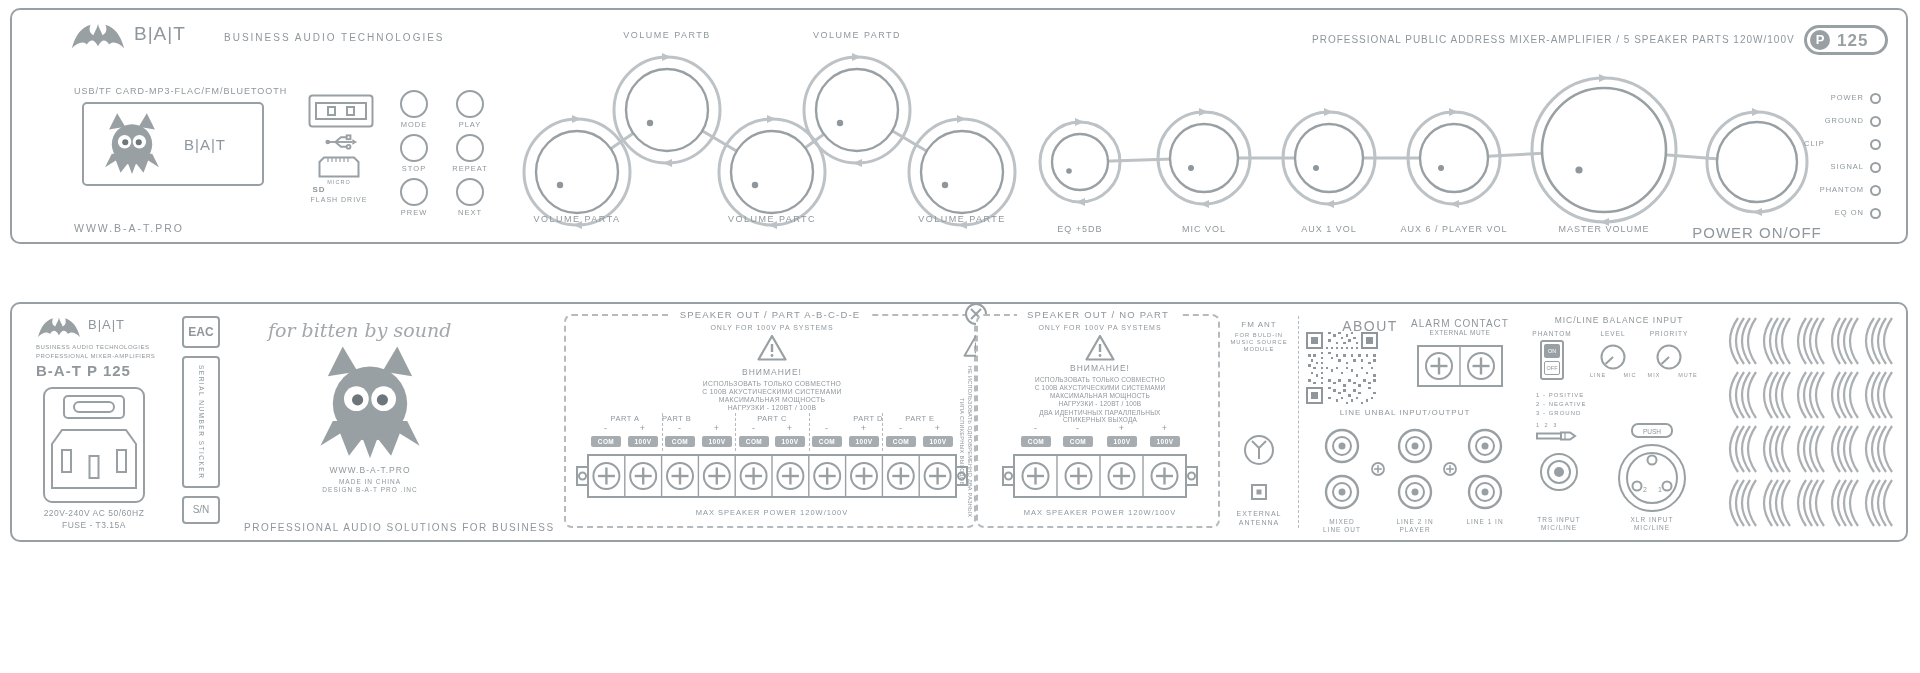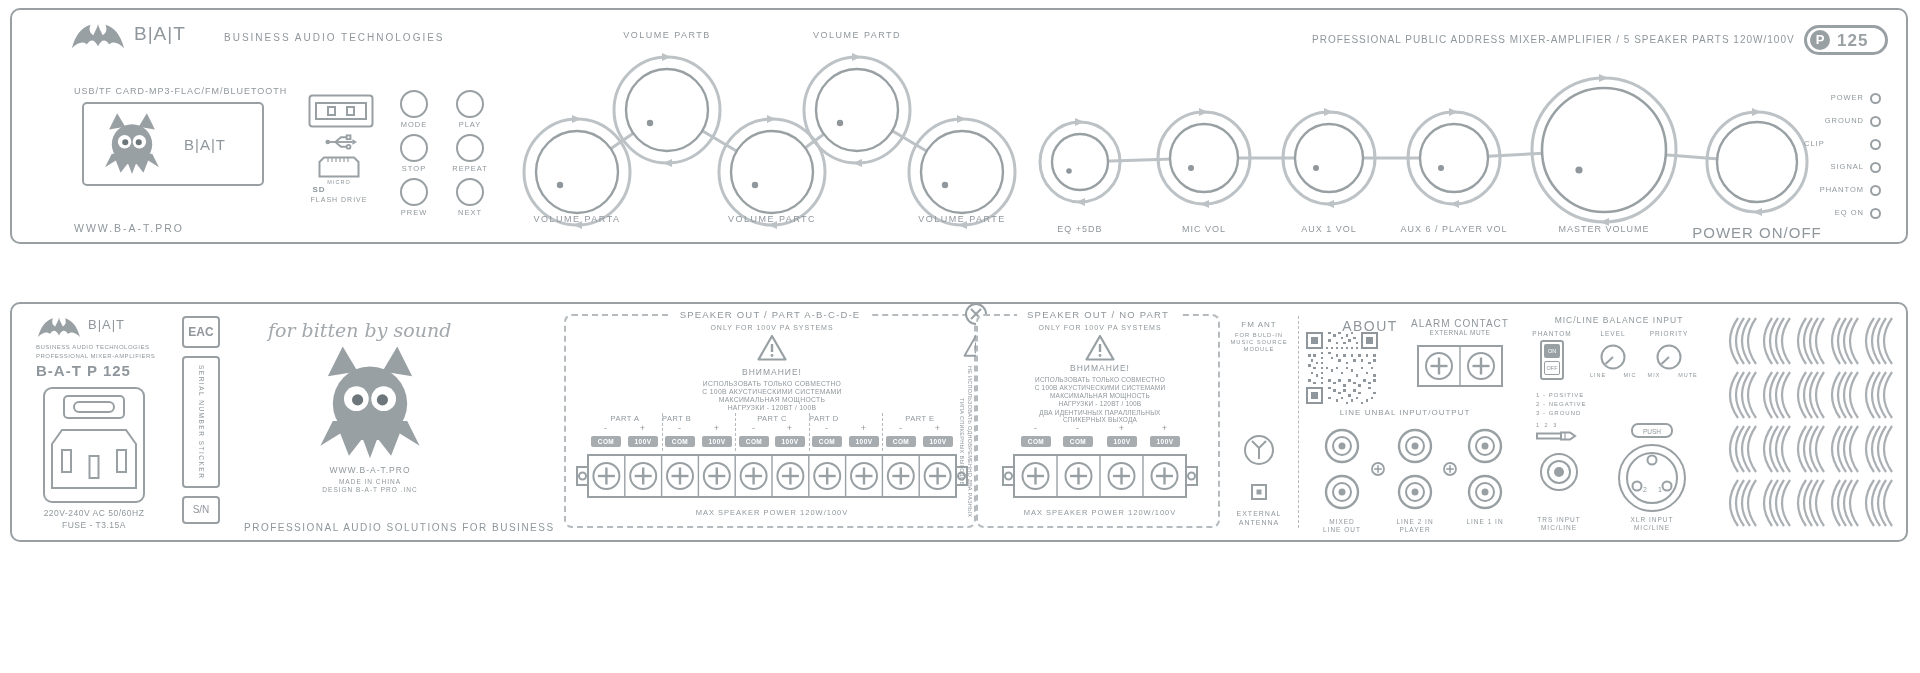--- a/index.html
+++ b/index.html
@@ -300,21 +300,21 @@
         <use href="#tri"></use>
       </svg>
     <div class="t tc" style="left:206px;top:52px;font-size:8.5px;letter-spacing:1px">ВНИМАНИЕ!</div>
     <div class="t tc" style="left:206px;top:64px;font-size:6.8px;letter-spacing:.3px">ИСПОЛЬЗОВАТЬ ТОЛЬКО СОВМЕСТНО</div>
     <div class="t tc" style="left:206px;top:72px;font-size:6.8px;letter-spacing:.3px">С 100В АКУСТИЧЕСКИМИ СИСТЕМАМИ</div>
     <div class="t tc" style="left:206px;top:80px;font-size:6.8px;letter-spacing:.3px">МАКСИМАЛЬНАЯ МОЩНОСТЬ</div>
     <div class="t tc" style="left:206px;top:88px;font-size:6.8px;letter-spacing:.3px">НАГРУЗКИ - 120ВТ / 100В</div>
     <div class="t" style="left:22px;top:99px;width:74px;text-align:center;font-size:7.5px;letter-spacing:.5px">PART A</div>
     <div class="t" style="left:96px;top:99px;width:74px;font-size:7.5px;letter-spacing:.5px">PART B</div>
     <div class="t" style="left:169px;top:99px;width:74px;text-align:center;font-size:7.5px;letter-spacing:.5px">PART C</div>
-    <div class="t" style="left:243px;top:99px;width:74px;text-align:left;font-size:7.5px;letter-spacing:.5px">PART D</div>
+    <div class="t" style="left:243px;top:99px;width:74px;text-align:right;font-size:7.5px;letter-spacing:.5px">PART D</div>
     <div class="t" style="left:317px;top:99px;width:74px;text-align:center;font-size:7.5px;letter-spacing:.5px">PART E</div>
     <div class="cellsep" style="left:96px;top:97px;height:38px"></div>
     <div class="cellsep" style="left:169px;top:97px;height:38px"></div>
     <div class="cellsep" style="left:243px;top:97px;height:38px"></div>
     <div class="cellsep" style="left:316px;top:97px;height:38px"></div>
     <div class="t tc" style="left:40px;top:107px;font-size:9px">-</div>
     <div class="t tc" style="left:77px;top:107px;font-size:9px">+</div>
     <div class="t tc" style="left:114px;top:107px;font-size:9px">-</div>
     <div class="t tc" style="left:151px;top:107px;font-size:9px">+</div>
     <div class="t tc" style="left:188px;top:107px;font-size:9px">-</div>

